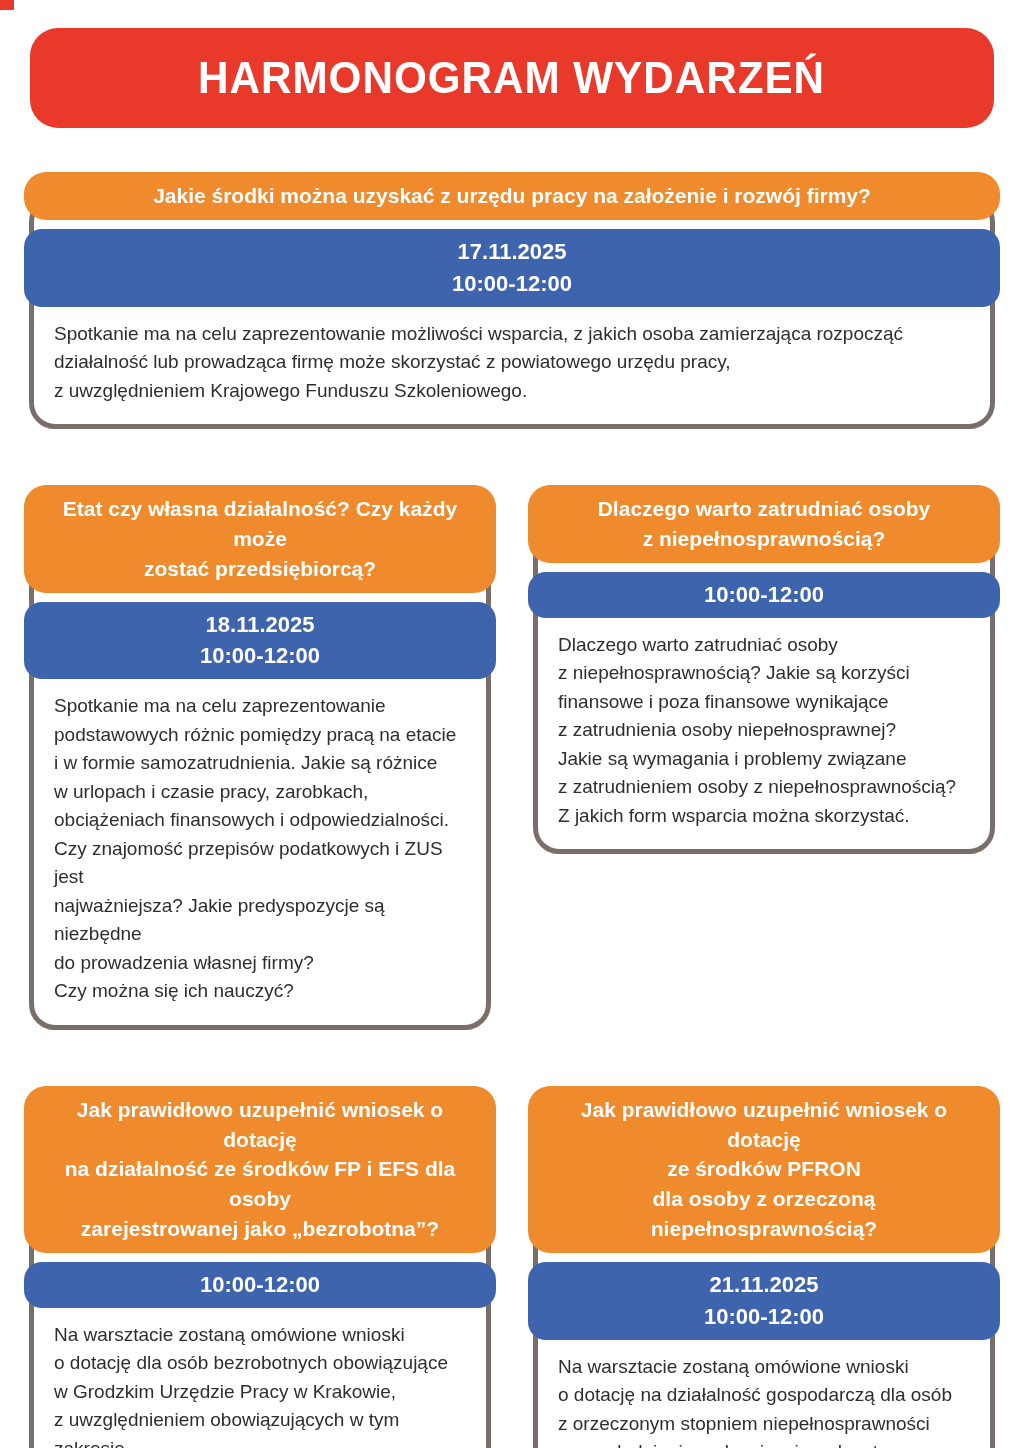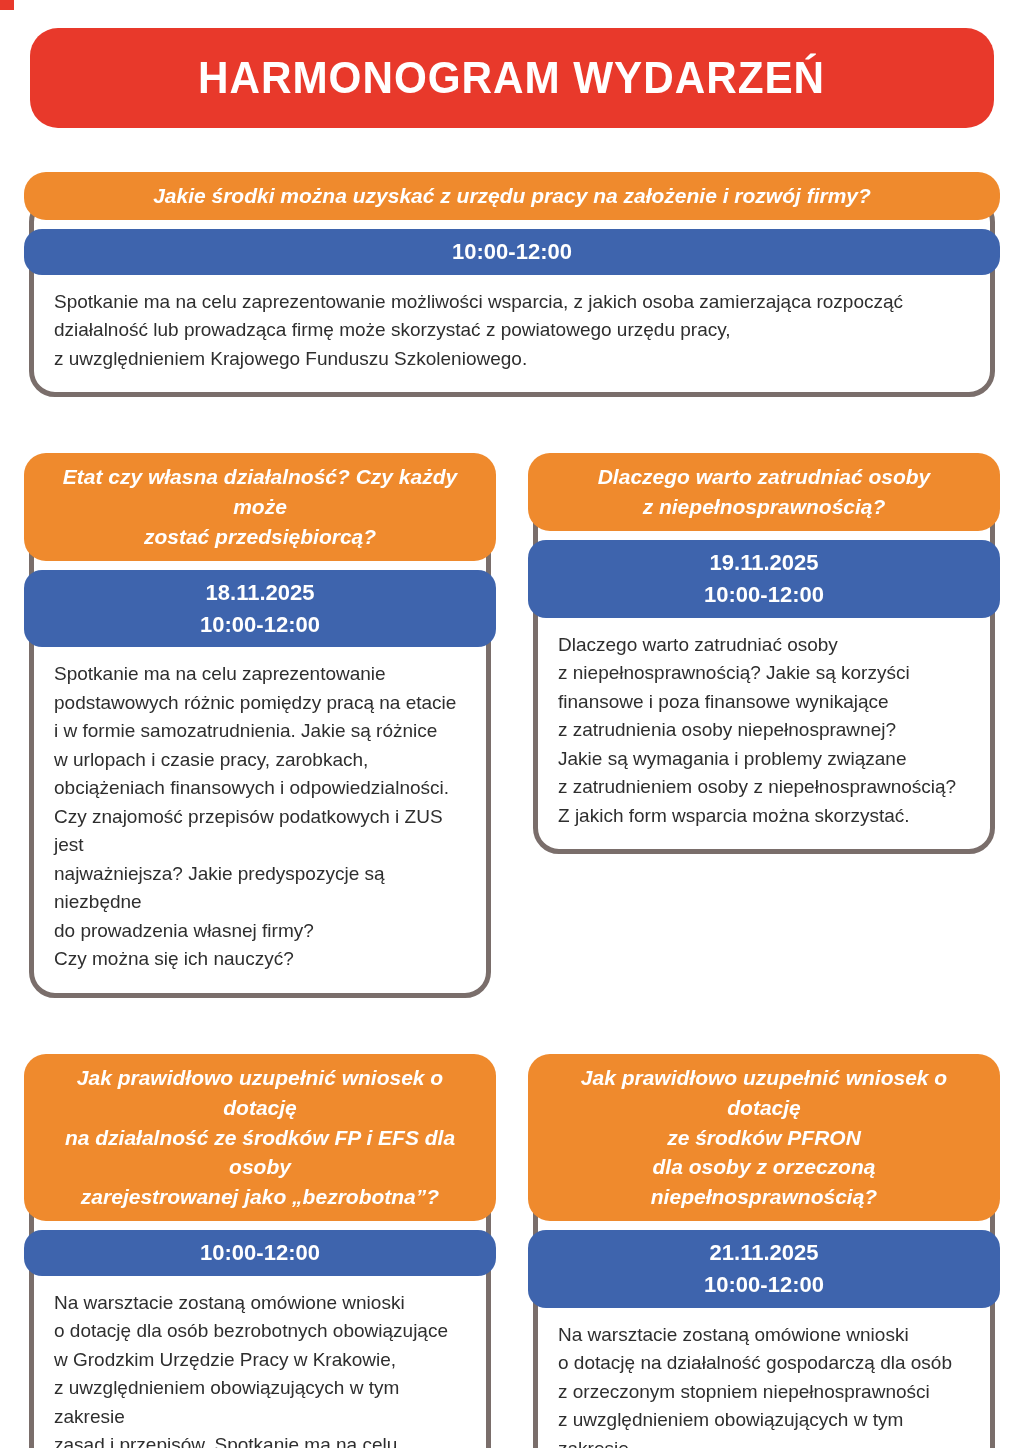--- a/index.html
+++ b/index.html
@@ -43,21 +43,20 @@
     z-index:0;
   }
   .card-title{
     position:relative;z-index:1;
     background:var(--orange,#ef8a2d);
     border-radius:22px;
     color:#ffffff;font-weight:700;font-size:21px;line-height:1.42;
     text-align:center;
     padding:9px 22px;
     white-space:pre-line;
-    font-style:italic;
   }
   .card-datetime{
     position:relative;z-index:1;
     margin-top:9px;
     background:var(--blue,#3e64ad);
     border-radius:18px;
     color:#ffffff;font-weight:700;font-size:22px;line-height:1.45;
     text-align:center;
     padding:7px 20px;
   }
@@ -80,20 +79,21 @@
   <header class="banner">
     <h1>HARMONOGRAM WYDARZEŃ</h1>
   </header>
 
   <main class="content">
 
     <section class="card first">
       <div class="card-frame"></div>
       <div class="card-title">Jakie środki można uzyskać z urzędu pracy na założenie i rozwój firmy?</div>
       <div class="card-datetime">
+        <div>17.11.2025</div>
         <div>10:00-12:00</div>
       </div>
       <div class="card-desc">Spotkanie ma na celu zaprezentowanie możliwości wsparcia, z jakich osoba zamierzająca rozpocząć
 działalność lub prowadząca firmę może skorzystać z powiatowego urzędu pracy,
 z uwzględnieniem Krajowego Funduszu Szkoleniowego.</div>
     </section>
 
     <div class="row">
 
       <section class="card">
@@ -113,21 +113,20 @@
 najważniejsza? Jakie predyspozycje są niezbędne
 do prowadzenia własnej firmy?
 Czy można się ich nauczyć?</div>
       </section>
 
       <section class="card">
         <div class="card-frame"></div>
         <div class="card-title">Dlaczego warto zatrudniać osoby
 z niepełnosprawnością?</div>
         <div class="card-datetime">
-          <div>19.11.2025</div>
           <div>10:00-12:00</div>
         </div>
         <div class="card-desc">Dlaczego warto zatrudniać osoby
 z niepełnosprawnością? Jakie są korzyści
 finansowe i poza finansowe wynikające
 z zatrudnienia osoby niepełnosprawnej?
 Jakie są wymagania i problemy związane
 z zatrudnieniem osoby z niepełnosprawnością?
 Z jakich form wsparcia można skorzystać.</div>
       </section>

